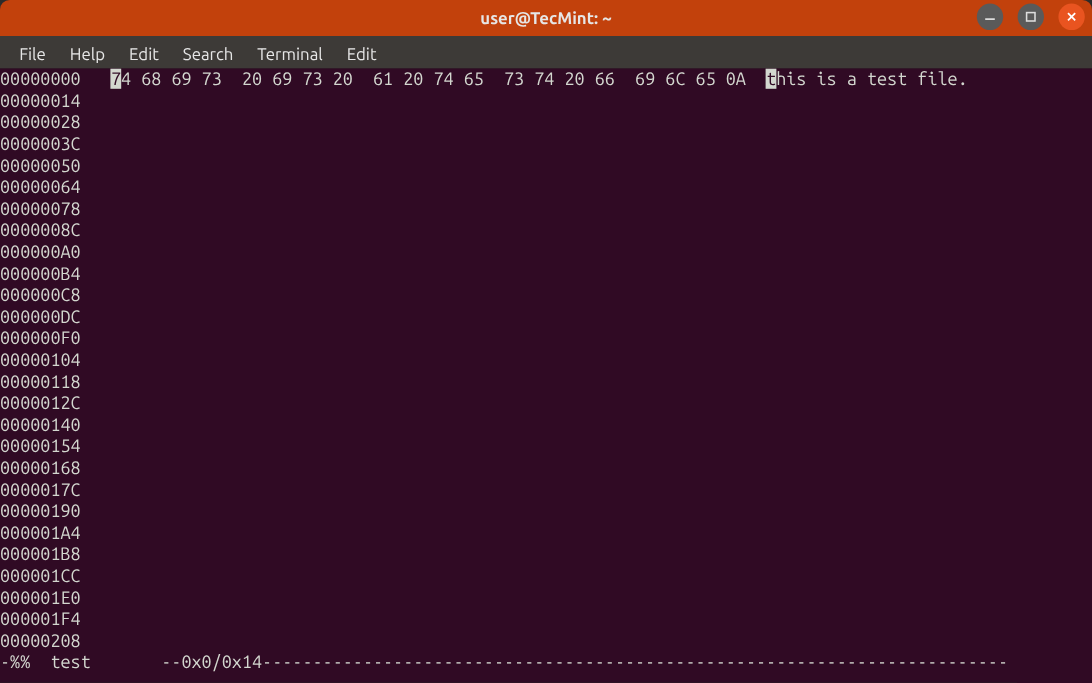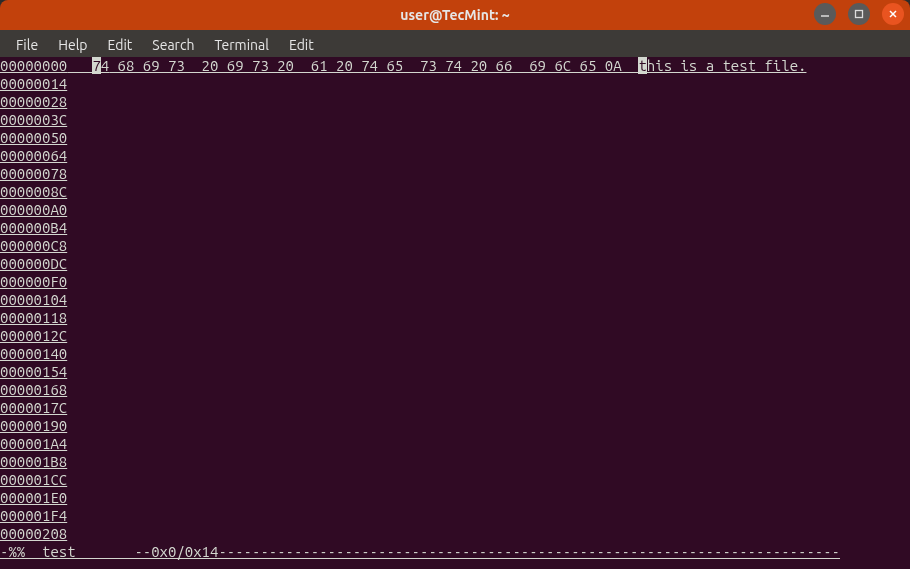--- a/index.html
+++ b/index.html
@@ -81,21 +81,20 @@
       font-size: 15px;
       line-height: 18px;
       padding: 0;
       white-space: pre;
       letter-spacing: 0;
       font-family: "Ubuntu Mono", "DejaVu Sans Mono", monospace;
       overflow: hidden;
     }
     .hex-line {
       white-space: pre;
-      text-decoration: underline;
     }
     .cursor {
       background: #d3d7cf;
       color: #300a24;
     }
     .ascii-cursor {
       background: #d3d7cf;
       color: #300a24;
     }
   </style>

